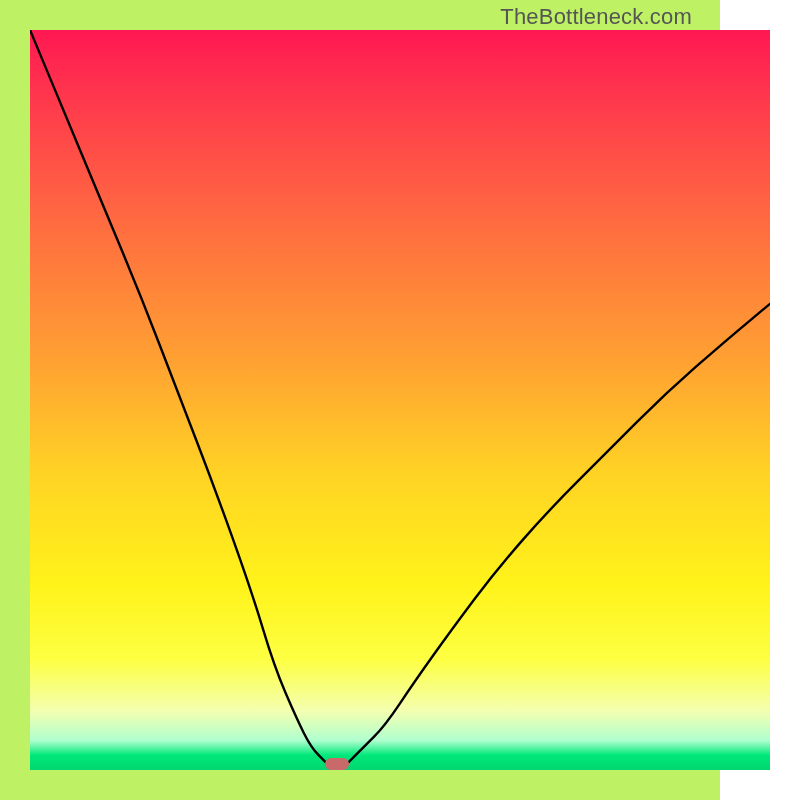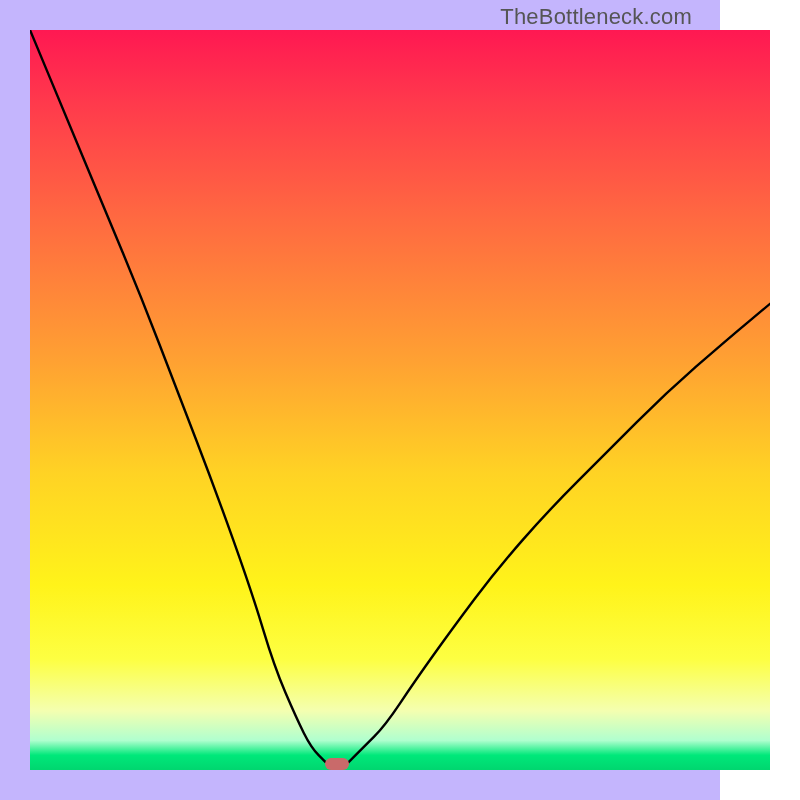--- a/index.html
+++ b/index.html
@@ -1,20 +1,20 @@
 <!DOCTYPE html>
 <html><head>
 <meta charset="utf-8">
 <style>
   * { margin: 0; padding: 0; box-sizing: border-box; }
   html, body { width: 800px; height: 800px; overflow: hidden; }
   .frame {
     width: 720px;
     height: 800px;
-    background: #c4b5fd;
+    background: #bef264;
     position: relative;
   }
   .plot-area {
     position: absolute;
     left: 30px;
     top: 30px;
     width: 740px;
     height: 740px;
     background: linear-gradient(
       to bottom,

